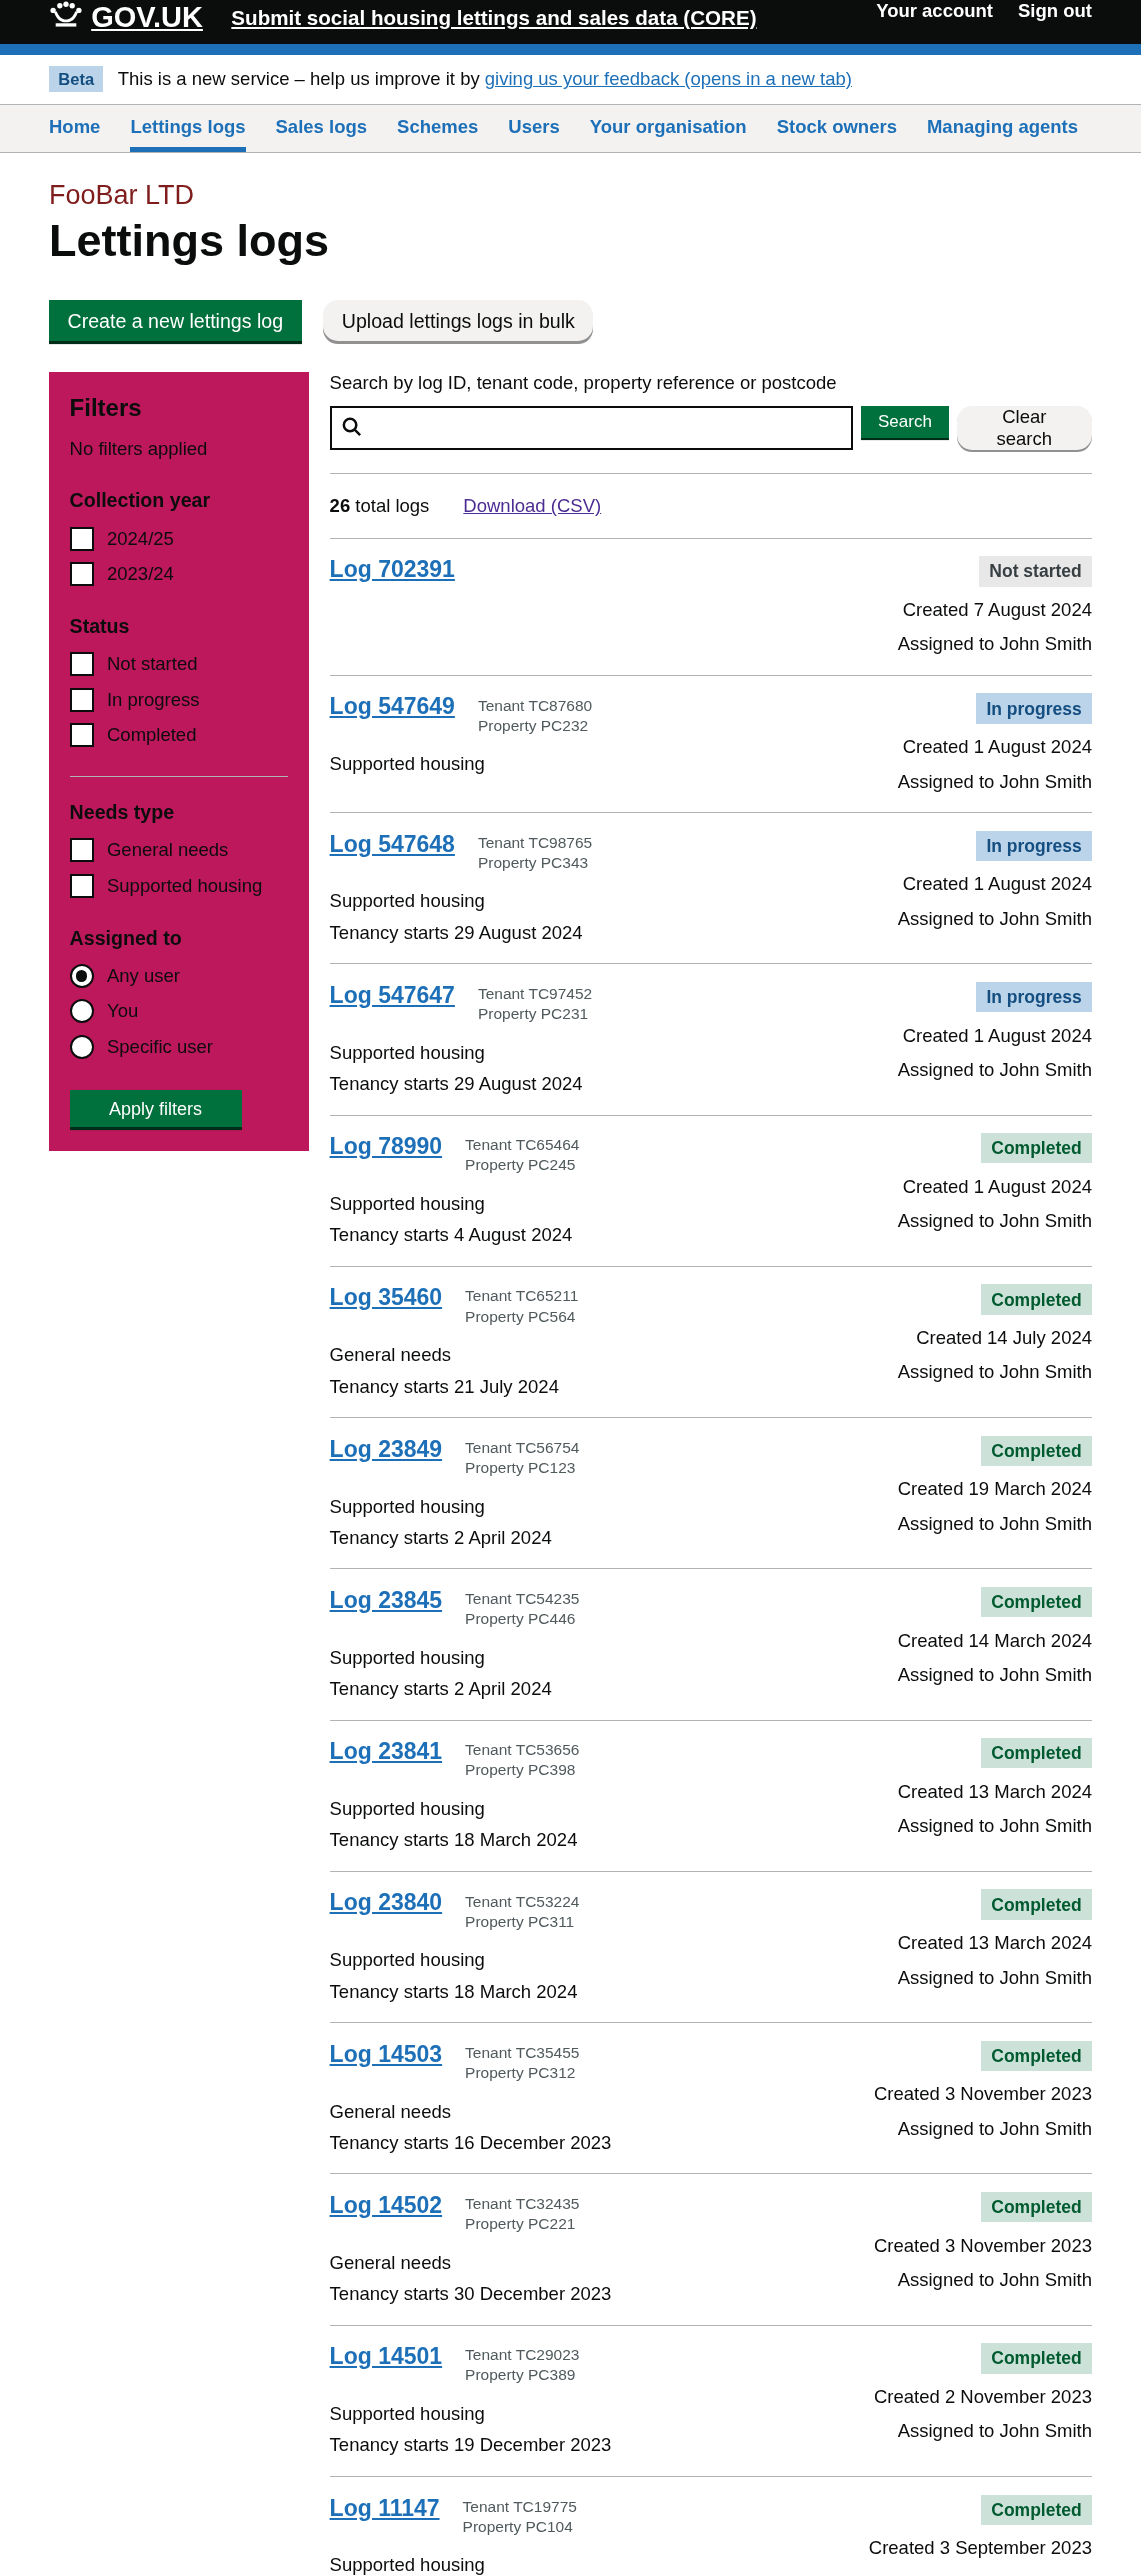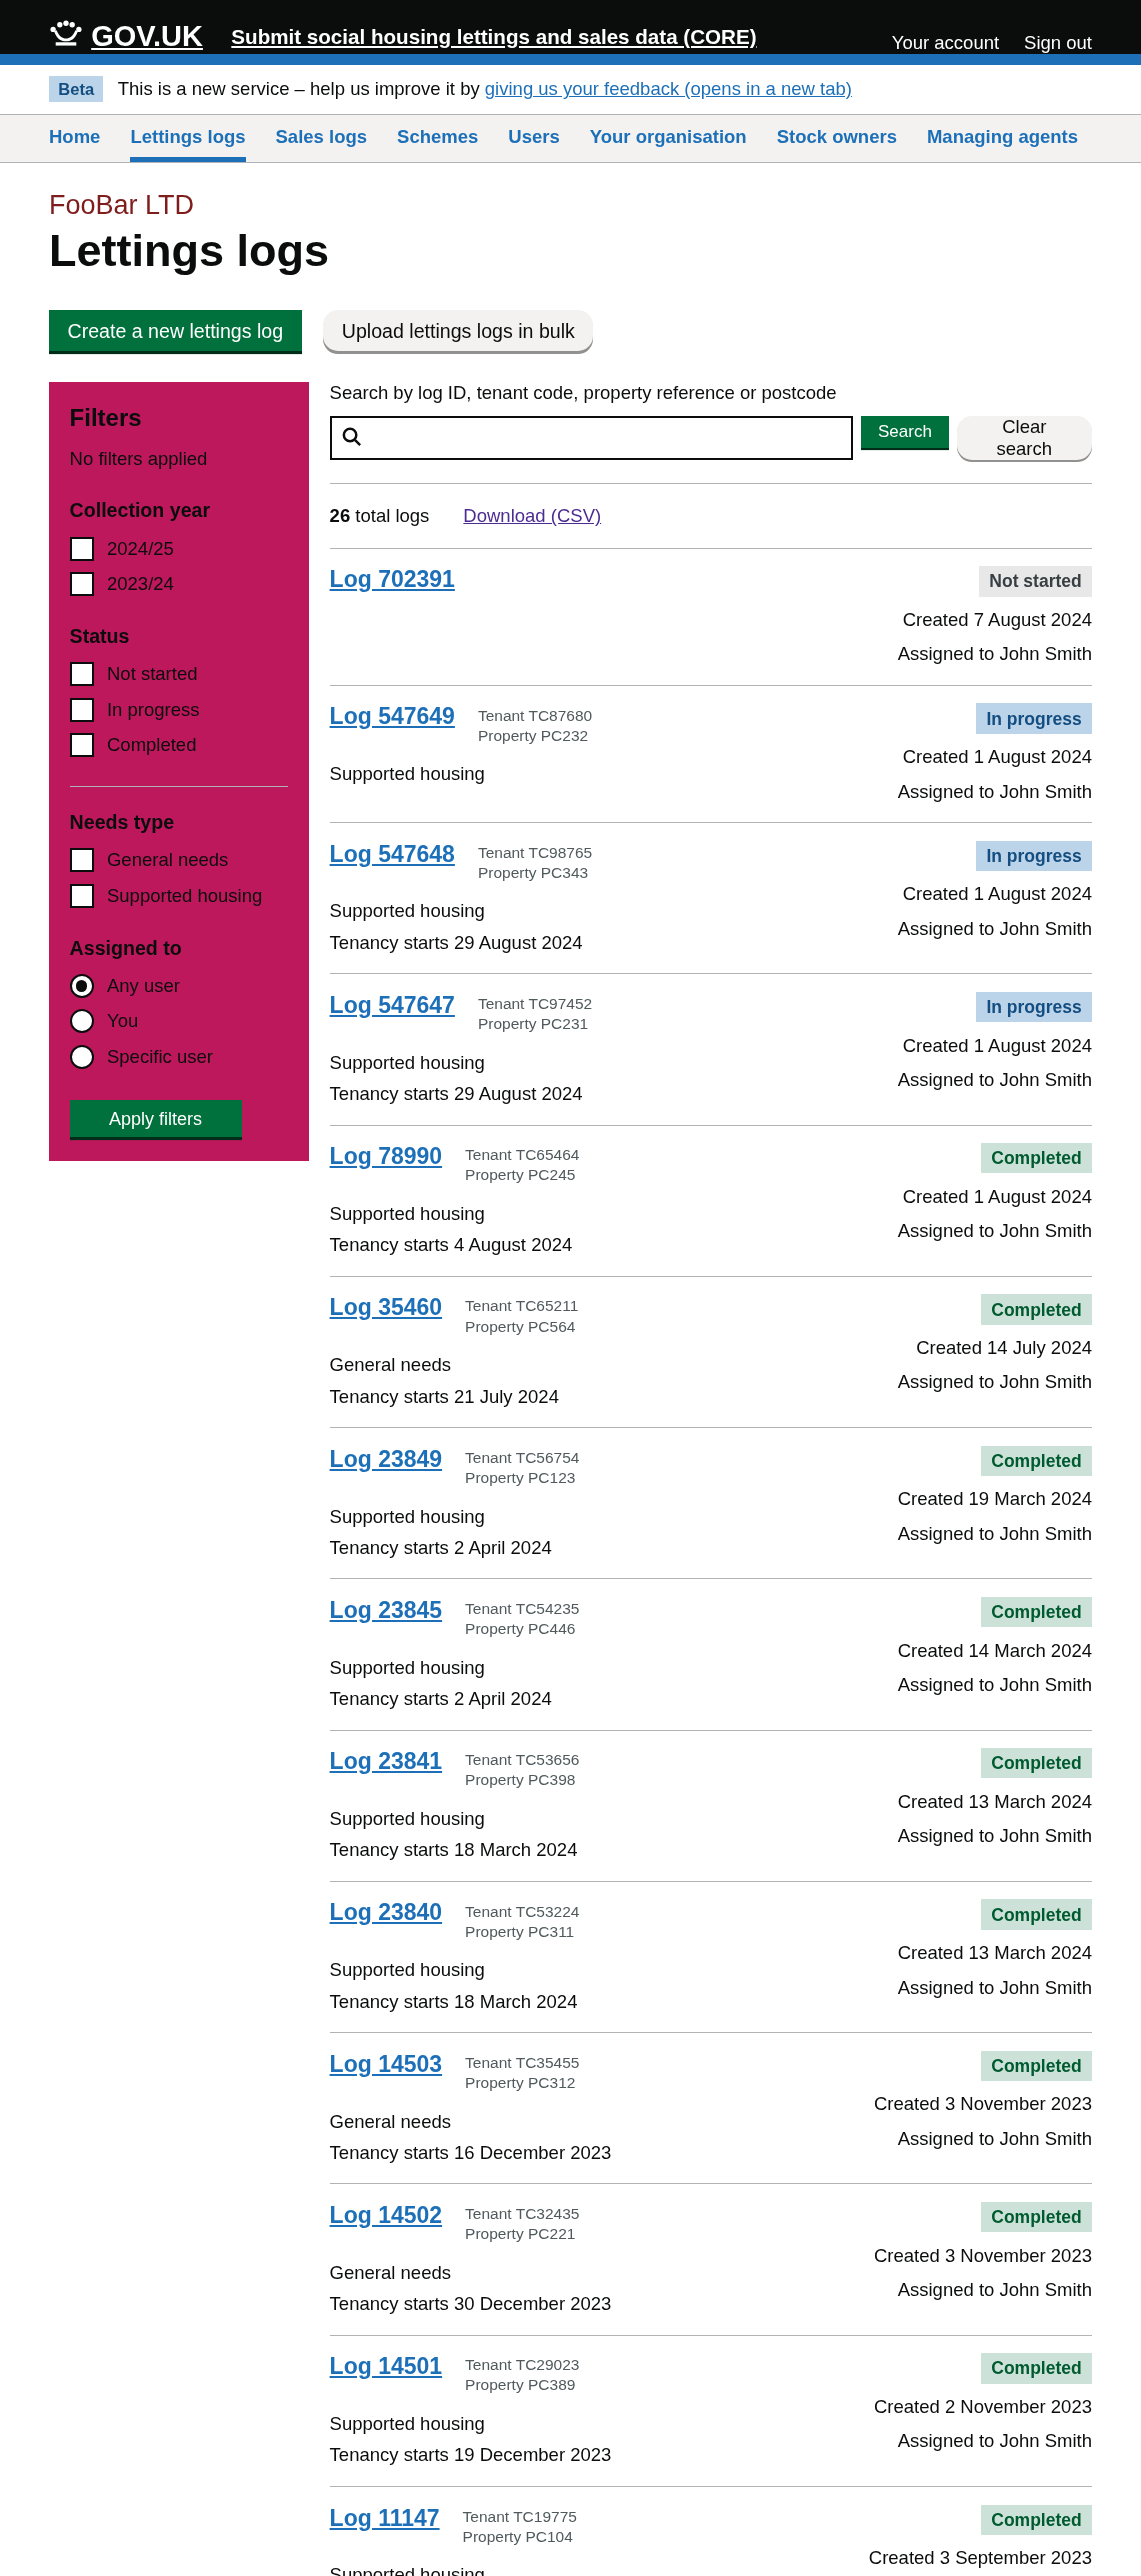--- a/index.html
+++ b/index.html
@@ -2,26 +2,26 @@
 <html style="font-size:8.2px"><head>
 <meta charset="utf-8">
 <style>
   * { margin:0; padding:0; box-sizing:border-box; }
   html,body { width:1141px; }
   body { height:3549px; overflow:hidden; background:#fff; font-family:"Liberation Sans", sans-serif; color:#0b0c0c; }
   .width-container { width:1043px; margin:0 auto; }
 
   
   .govuk-header { background:#0b0c0c; border-bottom:11.3px solid #1d70b8; }
-  .header-inner { height:54px; display:flex; align-items:flex-end; justify-content:space-between; }
+  .header-inner { height:44px; display:flex; align-items:flex-start; justify-content:space-between; }
   .header-left { display:flex; align-items:center; gap:14.4px; }
   .logotype { display:flex; align-items:center; gap:8.2px; color:#fff; font-weight:bold; font-size:29px; }
   .service-name { color:#fff; font-size:20.6px; font-weight:bold; margin-left:14px; }
   .header-links { display:flex; gap:25px; }
-  .header-links a { color:#fff; font-size:18.5px; font-weight:normal; text-decoration:none;margin-top:32px; }
+  .header-links a { color:#fff; font-size:18.5px; font-weight:bold; text-decoration:none; }
 
   
   .phase-banner { border-bottom:1px solid #b1b4b6; }
   .phase-inner { display:flex; align-items:center; gap:14.4px; padding:11.3px 0; }
   .phase-tag { background:#bbd4ea; color:#144e81; font-weight:bold; font-size:16.5px; padding:4.1px 9.3px 3.1px; }
   .phase-text { font-size:18.5px; }
   .phase-text a { color:#1d70b8; }
 
   
   .primary-nav { background:#f3f2f1; border-bottom:1px solid #b1b4b6; }

